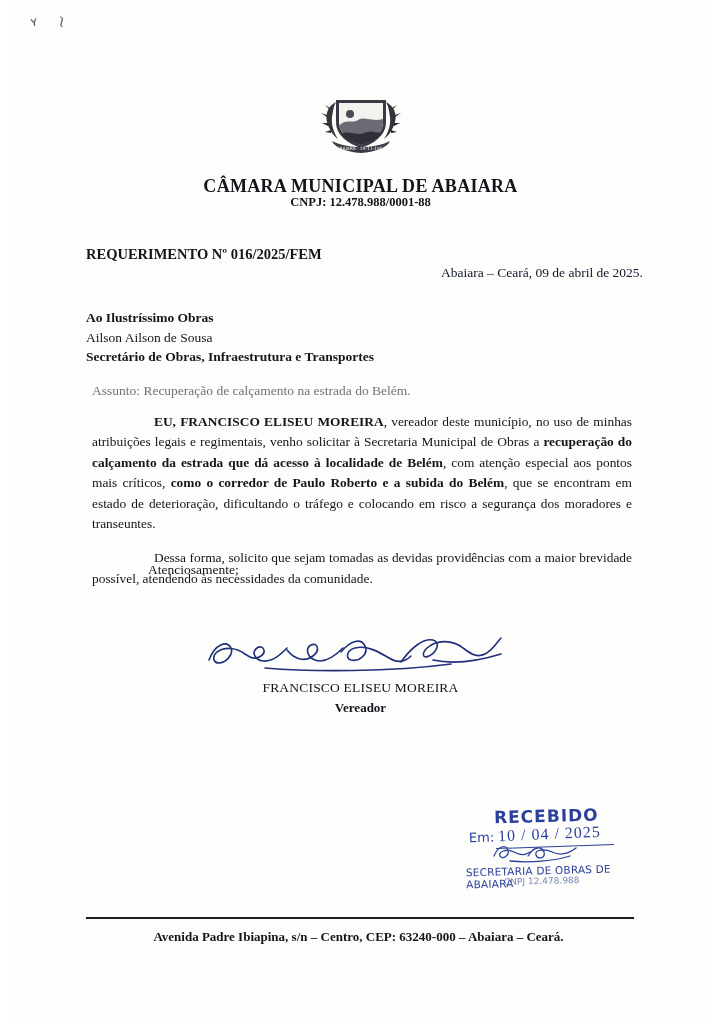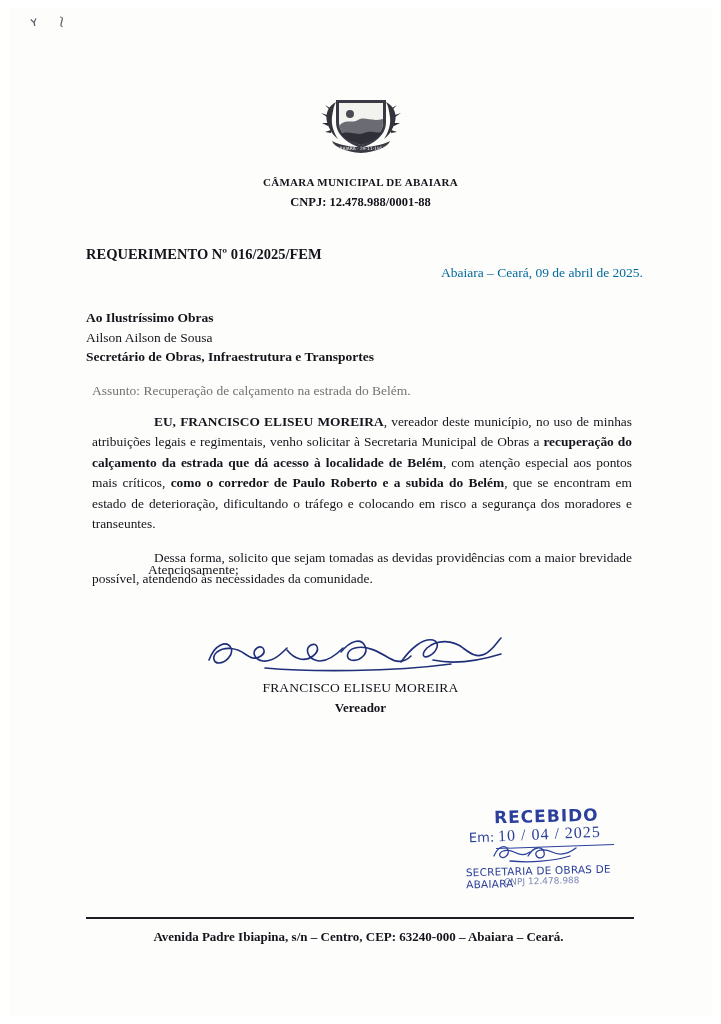--- a/index.html
+++ b/index.html
@@ -53,21 +53,21 @@
     height: 62px;
   }
 
   .org-title {
     position: absolute;
     left: 0;
     right: 0;
     top: 176px;
     text-align: center;
     font-weight: bold;
-    font-size: 11px;
+    font-size: 18px;
     letter-spacing: 0.3px;
     color: #14141c;
   }
   .org-cnpj {
     position: absolute;
     left: 0;
     right: 0;
     top: 195px;
     text-align: center;
     font-weight: bold;
@@ -82,21 +82,21 @@
     font-weight: bold;
     font-size: 14.5px;
     color: #14141c;
   }
 
   .place-date {
     position: absolute;
     right: 78px;
     top: 265px;
     font-size: 13.5px;
-    color: #0369a1;
+    color: #0f172a;
   }
 
   .addressee {
     position: absolute;
     left: 86px;
     top: 308px;
     font-size: 13.5px;
     line-height: 1.45;
     color: #14141c;
   }

